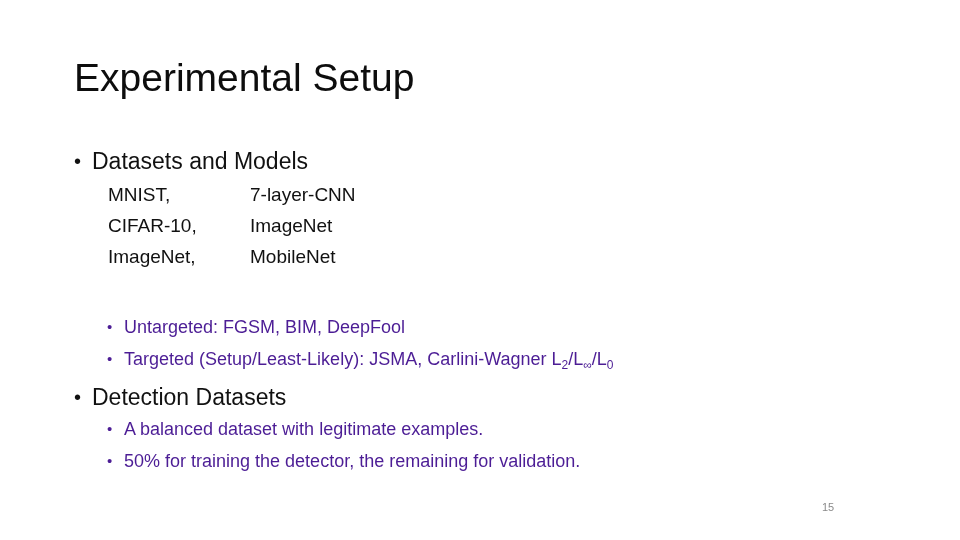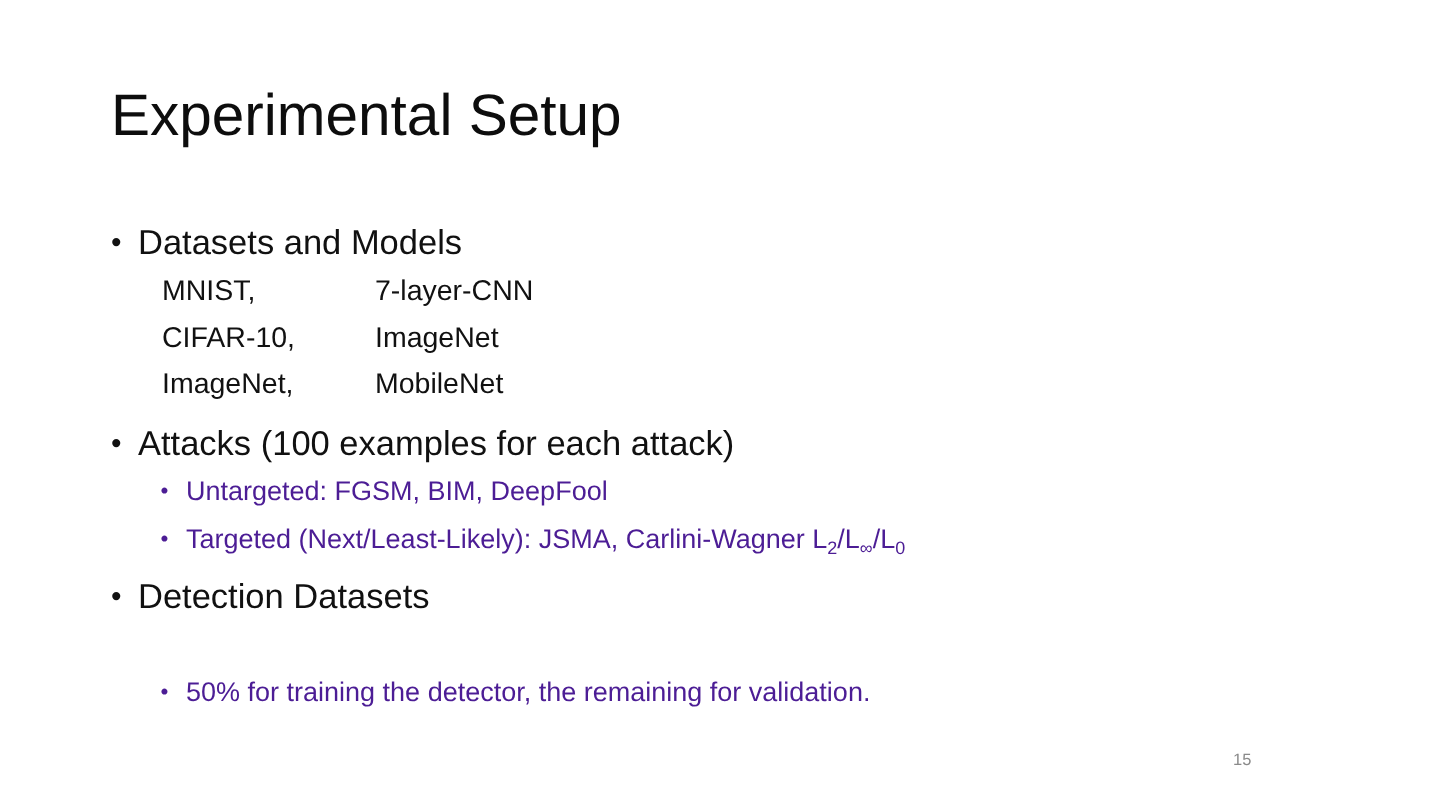--- a/index.html
+++ b/index.html
@@ -85,35 +85,35 @@
   </div>
   <div class="plain" style="left:108px; top:215px;">
     <span>CIFAR-10,</span>
     <span class="col-model">ImageNet</span>
   </div>
   <div class="plain" style="left:108px; top:246px;">
     <span>ImageNet,</span>
     <span class="col-model">MobileNet</span>
   </div>
 
-  <div class="l1" style="left:74px; top:282px;">
-    <span class="bullet">•</span><span>Attacks (100 examples for each attack)</span>
-  </div>
 
   <div class="l2line" style="left:107px; top:317px;">
     <span class="bullet">•</span><span>Untargeted: FGSM, BIM, DeepFool</span>
   </div>
 
   <div class="l2line" style="left:107px; top:349px;">
-    <span class="bullet">•</span><span><span>Targeted (Next/Least-Likely): JSMA, Carlini-Wagner L</span><sub class="lp">2</sub><span>/L</span><sub class="lp">∞</sub><span>/L</span><sub class="lp">0</sub></span>
+    <span class="bullet">•</span><span><span>Targeted (Setup/Least-Likely): JSMA, Carlini-Wagner L</span><sub class="lp">2</sub><span>/L</span><sub class="lp">∞</sub><span>/L</span><sub class="lp">0</sub></span>
   </div>
 
   <div class="l1" style="left:74px; top:384px;">
     <span class="bullet">•</span><span>Detection Datasets</span>
   </div>
 
+  <div class="l2line" style="left:107px; top:419px;">
+    <span class="bullet">•</span><span>A balanced dataset with legitimate examples.</span>
+  </div>
   <div class="l2line" style="left:107px; top:451px;">
     <span class="bullet">•</span><span>50% for training the detector, the remaining for validation.</span>
   </div>
 
   <div class="page-number">15</div>
 
 </div>
 
 </body></html>

